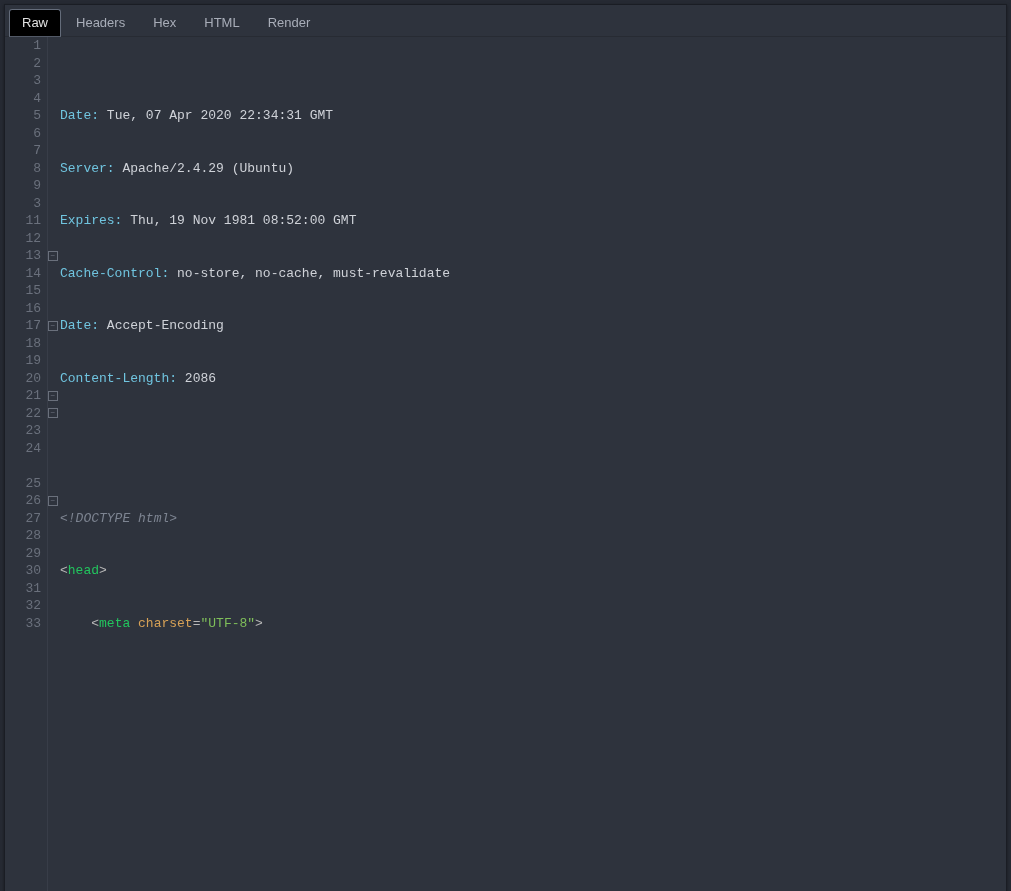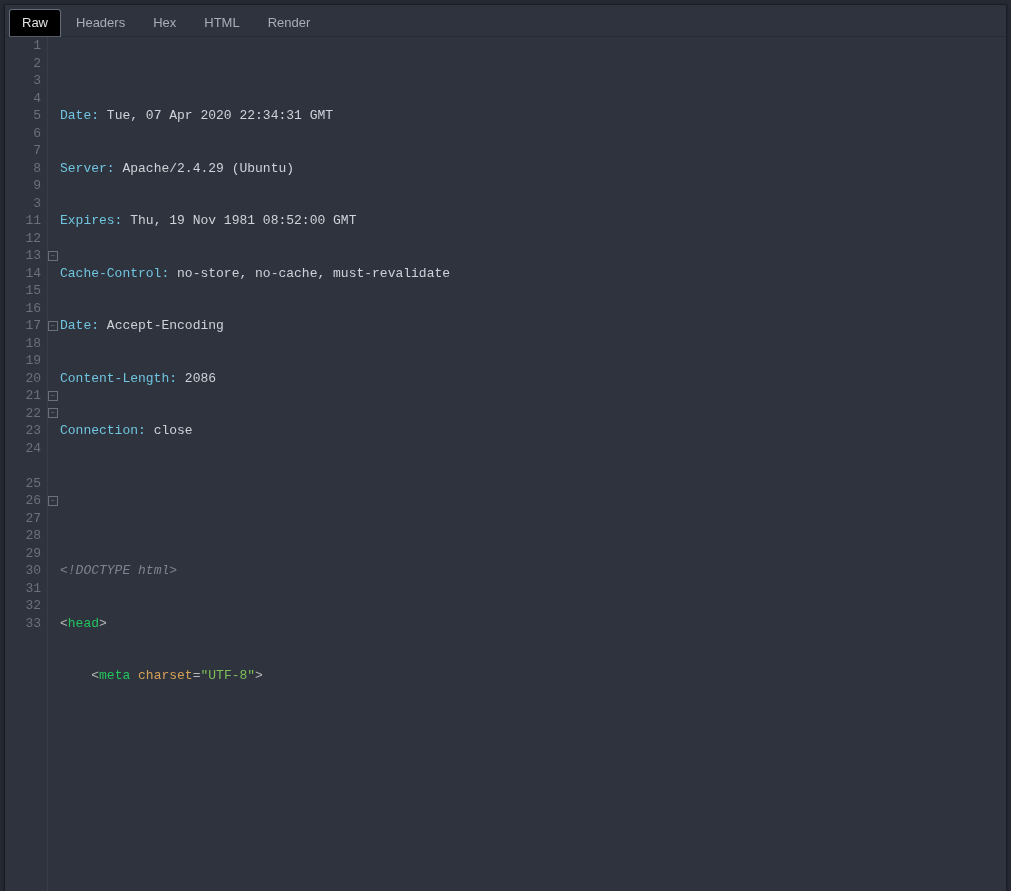--- a/index.html
+++ b/index.html
@@ -125,21 +125,20 @@
       </div>
     <div class="code">
 
       
       <div class="ln"><span class="s-key">Date:</span><span class="s-def"> </span><span class="s-text">Tue, 07 Apr 2020 22:34:31 GMT</span></div>
       <div class="ln"><span class="s-key">Server:</span><span class="s-def"> </span><span class="s-text">Apache/2.4.29 (Ubuntu)</span></div>
       <div class="ln"><span class="s-key">Expires:</span><span class="s-def"> </span><span class="s-text">Thu, 19 Nov 1981 08:52:00 GMT</span></div>
       <div class="ln"><span class="s-key">Cache-Control:</span><span class="s-def"> </span><span class="s-text">no-store, no-cache, must-revalidate</span></div>
       <div class="ln"><span class="s-key">Date:</span><span class="s-def"> </span><span class="s-text">Accept-Encoding</span></div>
       <div class="ln"><span class="s-key">Content-Length:</span><span class="s-def"> </span><span class="s-text">2086</span></div>
-      <div class="ln"><span class="s-key">Connection:</span><span class="s-def"> </span><span class="s-text">close</span></div>
       <div class="ln"></div>
 
       
       <div class="ln"><span class="s-comment"><span>&lt;</span><span>!DOCTYPE html</span><span>&gt;</span></span></div>
       <div class="ln"><span class="s-punc">&lt;</span><span class="s-tag">head</span><span class="s-punc">&gt;</span></div>
       <div class="ln"><span>    </span><span class="s-punc">&lt;</span><span class="s-tag">meta</span><span> </span><span class="s-attr">charset</span><span class="s-punc">=</span><span class="s-str">"UTF-8"</span><span class="s-punc">&gt;</span></div>
       
       
       
       

